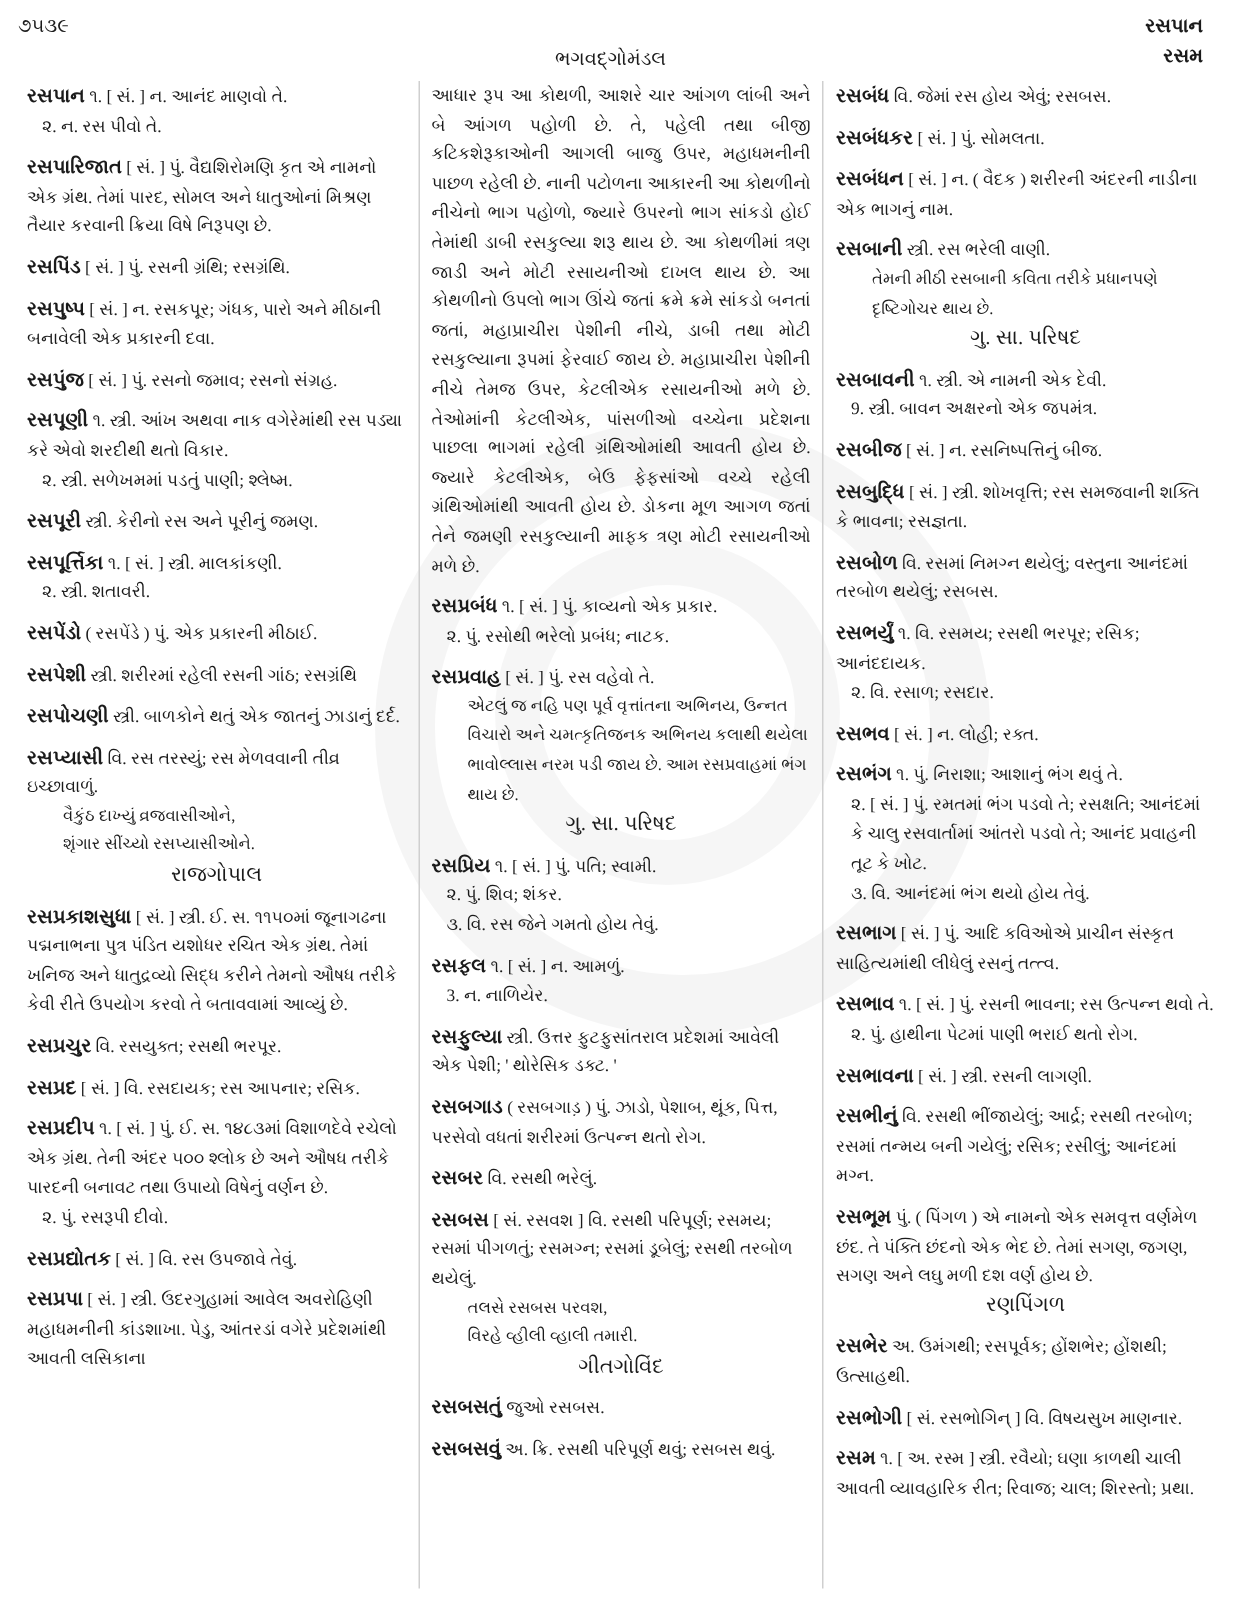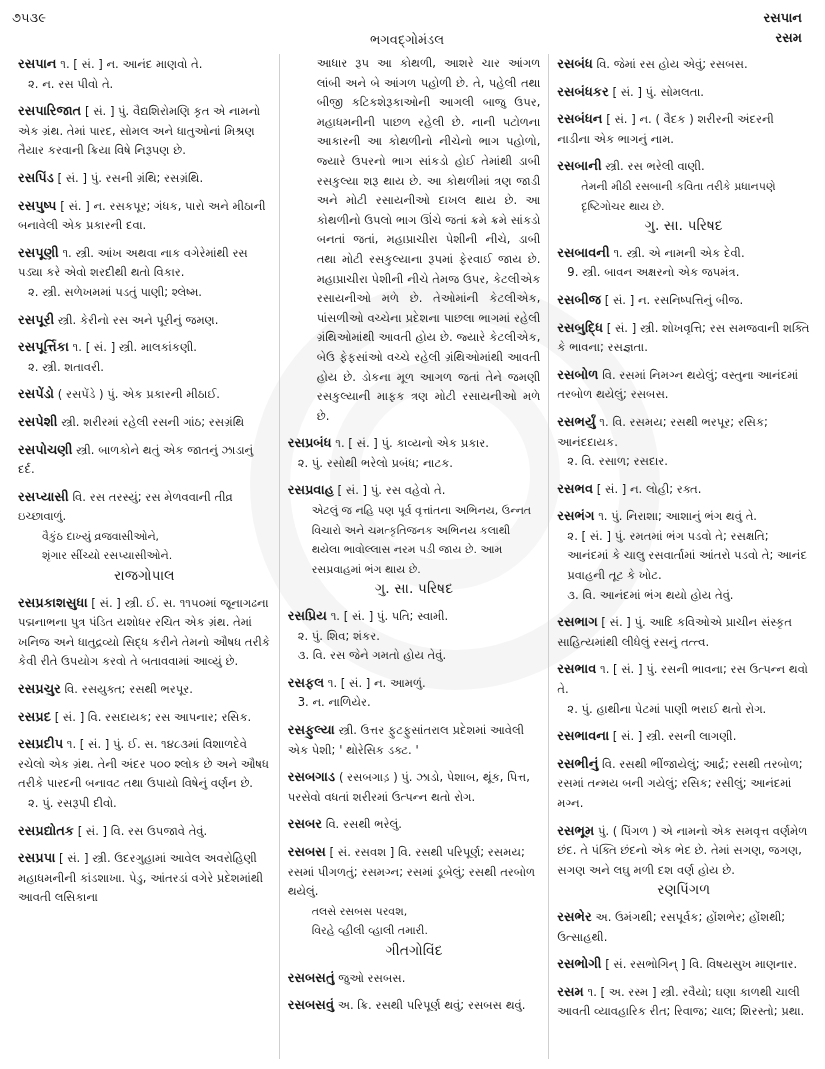--- a/index.html
+++ b/index.html
@@ -15,29 +15,29 @@
   .watermark2 {
     position: absolute; left: 330px; top: 360px; width: 170px; height: 170px;
     border-radius: 50%; border: 30px solid rgba(0,0,0,0.035);
     pointer-events: none;
   }
   .header { position: absolute; top: 0; left: 0; width: 814px; height: 48px; }
   .page-num { position: absolute; left: 12px; top: 10px; font-size: 13px; }
   .running-title { position: absolute; left: 0; right: 0; top: 10px; text-align: center; font-size: 13px; margin-top: 22px; }
   .guide { position: absolute; right: 12px; top: 8px; text-align: right; font-size: 13px; font-weight: bold; line-height: 20px; }
   .columns { position: absolute; top: 54px; left: 10px; width: 808px; height: 1005px; display: flex; }
-  .col { flex: 1; padding: 0 8px; font-size: 11.6px; line-height: 19.6px; overflow: hidden; }
+  .col { flex: 1; padding: 0 8px; font-size: 11.6px; line-height: 19.6px; overflow: hidden; font-family: Liberation Serif, serif; }
   .col + .col { border-left: 1px solid #cfcfcf; }
   .entry { margin-bottom: 7px; }
   .entry p { margin: 0; }
   .head { font-weight: bold; font-size: 13px; }
   .sub { padding-left: 10px; }
   .quote { padding-left: 24px; font-size: 11px; }
   .source { text-align: center; font-size: 14px; }
-  .cont { text-align: justify; margin-left: 29px; }
+  .cont { text-align: justify; }
 </style>
 </head>
 <body>
 
 <div class="watermark"></div>
 <div class="watermark2"></div>
 
 <div class="header">
   <span class="page-num">૭૫૩૯</span>
   <div class="running-title">ભગવદ્ગોમંડલ</div>
@@ -56,20 +56,23 @@
       <div class="entry">
         <p><span class="head">રસપારિજાત</span> <span>[ સં. ] પું. વૈદ્યશિરોમણિ કૃત એ નામનો એક ગ્રંથ. તેમાં પારદ, સોમલ અને ધાતુઓનાં મિશ્રણ તૈયાર કરવાની ક્રિયા વિષે નિરૂપણ છે.</span></p>
       </div>
       <div class="entry">
         <p><span class="head">રસપિંડ</span> <span>[ સં. ] પું. રસની ગ્રંથિ; રસગ્રંથિ.</span></p>
       </div>
       <div class="entry">
         <p><span class="head">રસપુષ્પ</span> <span>[ સં. ] ન. રસકપૂર; ગંધક, પારો અને મીઠાની બનાવેલી એક પ્રકારની દવા.</span></p>
       </div>
       <div class="entry">
+        <p><span class="head">રસપુંજ</span> <span>[ સં. ] પું. રસનો જમાવ; રસનો સંગ્રહ.</span></p>
+      </div>
+      <div class="entry">
         <p><span class="head">રસપૂણી</span> <span>૧. સ્ત્રી. આંખ અથવા નાક વગેરેમાંથી રસ પડ્યા કરે એવો શરદીથી થતો વિકાર.</span></p>
         <p class="sub"><span>૨. સ્ત્રી. સળેખમમાં પડતું પાણી; શ્લેષ્મ.</span></p>
       </div>
       <div class="entry">
         <p><span class="head">રસપૂરી</span> <span>સ્ત્રી. કેરીનો રસ અને પૂરીનું જમણ.</span></p>
       </div>
       <div class="entry">
         <p><span class="head">રસપૂર્ત્તિકા</span> <span>૧. [ સં. ] સ્ત્રી. માલકાંકણી.</span></p>
         <p class="sub"><span>૨. સ્ત્રી. શતાવરી.</span></p>
       </div>

